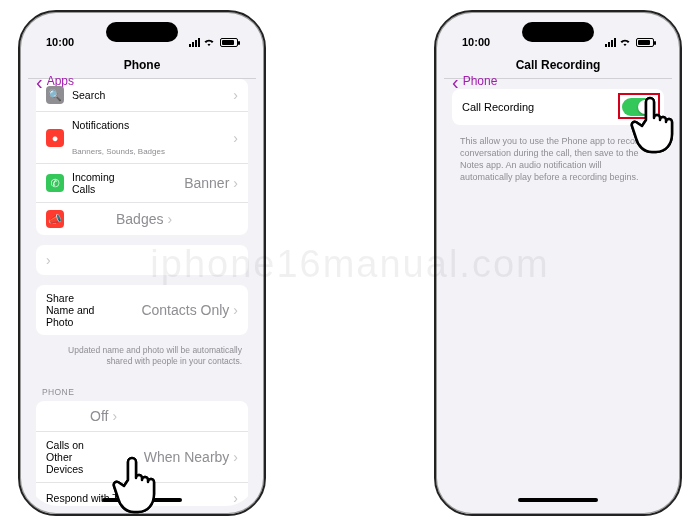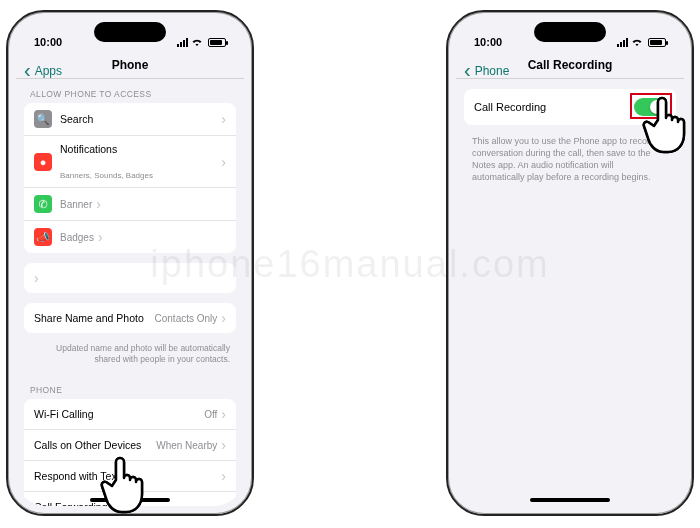--- a/index.html
+++ b/index.html
@@ -7,21 +7,21 @@
     width: 700px;
     height: 528px;
     background: #fff;
     font-family: -apple-system, BlinkMacSystemFont, "Segoe UI", Helvetica, Arial, sans-serif;
     position: relative;
     overflow: hidden;
   }
   .stage {
     display: flex;
     justify-content: space-between;
-    padding: 10px 6px;
+    padding: 10px 18px;
   }
   .phone {
     width: 248px;
     height: 506px;
     border: 2px solid #222;
     border-radius: 38px;
     background: #f2f2f7;
     padding: 8px;
     position: relative;
     box-shadow: inset 0 0 0 1px #999;
@@ -70,22 +70,22 @@
   .nav {
     display: flex;
     align-items: center;
     justify-content: center;
     position: relative;
     padding: 4px 10px 6px 10px;
     border-bottom: 0.5px solid #d0d0d5;
     background: #f2f2f7;
   }
   .nav .back {
-    position: absolute; left: 8px; top: 10px;
-    color: #0f766e; font-size: 12px; display:flex; align-items:flex-start; gap:2px;
+    position: absolute; left: 8px; top: 20px;
+    color: #a21caf; font-size: 12px; display:flex; align-items:flex-end; gap:2px;
     cursor: pointer;
   }
   .nav .title { font-size: 12px; font-weight: 600; }
   .chev-left::before { content: "‹"; font-size: 20px; line-height: 12px; font-weight:400; margin-right:2px; }
   .content { flex:1; overflow:auto; font-size: 10.5px; }
   .content::-webkit-scrollbar { display:none; }
   .sect-label {
     color: #8e8e93; font-size: 8.5px; letter-spacing: 0.4px;
     padding: 10px 14px 4px 14px;
   }
@@ -104,21 +104,21 @@
     position: relative;
   }
   .row:last-child { border-bottom: none; }
   .row .icon {
     width: 18px; height: 18px; border-radius: 4px;
     margin-right: 8px; display:flex; align-items:center; justify-content:center;
     font-size: 11px; color:#fff;
   }
   .lbl { flex:1; color:#000; }
   .sub { color:#8e8e93; font-size:8px; margin-top:16px; }
-  .val { color:#8e8e93; margin-right:4px; font-size:10px; }
+  .val { color:#8e8e93; margin-right:4px; font-size:14px;margin-left:44px; }
   .chev { color:#c6c6c8; font-size:14px; font-weight:300; }
   .footnote {
     color:#8e8e93; font-size:8.5px; padding: 0 14px 10px 14px; line-height:1.3;text-align:right;
   }
   .home-ind {
     position:absolute; bottom:4px; left:50%; transform:translateX(-50%);
     width: 80px; height:4px; background:#000; border-radius:3px;
   }
   
   .toggle-row {
@@ -182,34 +182,34 @@
         </div>
       </div>
       <div class="nav">
         <div class="back chev-left">
             <span>Apps</span>
           </div>
         <div class="title">Phone</div>
       </div>
       <div class="content">
 
-        <div class="sect-label">ALLOW PHONE TO ACCESS</div>
         <div class="group" id="group-access">
             <div class="row">
               <div class="icon" style="background:#8e8e93">🔍</div>
               <div class="lbl">Search</div>
               <span class="chev">›</span>
             </div>
             <div class="row">
               <div class="icon" style="background:#ff3b30">●</div>
               <div class="lbl">Notifications<div class="sub">Banners, Sounds, Badges</div></div>
               <span class="chev">›</span>
             </div>
             <div class="row">
               <div class="icon" style="background:#34c759">✆</div>
+              <div class="lbl">Incoming Calls</div>
               <span class="val">Banner</span>
               <span class="chev">›</span>
             </div>
             <div class="row">
               <div class="icon" style="background:#ff3b30">📣</div>
               <span class="val">Badges</span>
               <span class="chev">›</span>
             </div>
           </div>
 
@@ -224,21 +224,20 @@
             <span class="lbl">Share Name and Photo</span>
             <span class="val">Contacts Only</span>
             <span class="chev">›</span>
           </div>
         </div>
         <div class="footnote">Updated name and photo will be automatically shared with people in your contacts.</div>
 
         <div class="sect-label">PHONE</div>
         <div class="group" id="group-calls">
             <div class="row">
-              <span class="lbl">Wi-Fi Calling</span>
               <span class="val">Off</span>
               <span class="chev">›</span>
             </div>
             <div class="row">
               <span class="lbl">Calls on Other Devices</span>
               <span class="val">When Nearby</span>
               <span class="chev">›</span>
             </div>
             <div class="row">
               <span class="lbl">Respond with Text</span>

